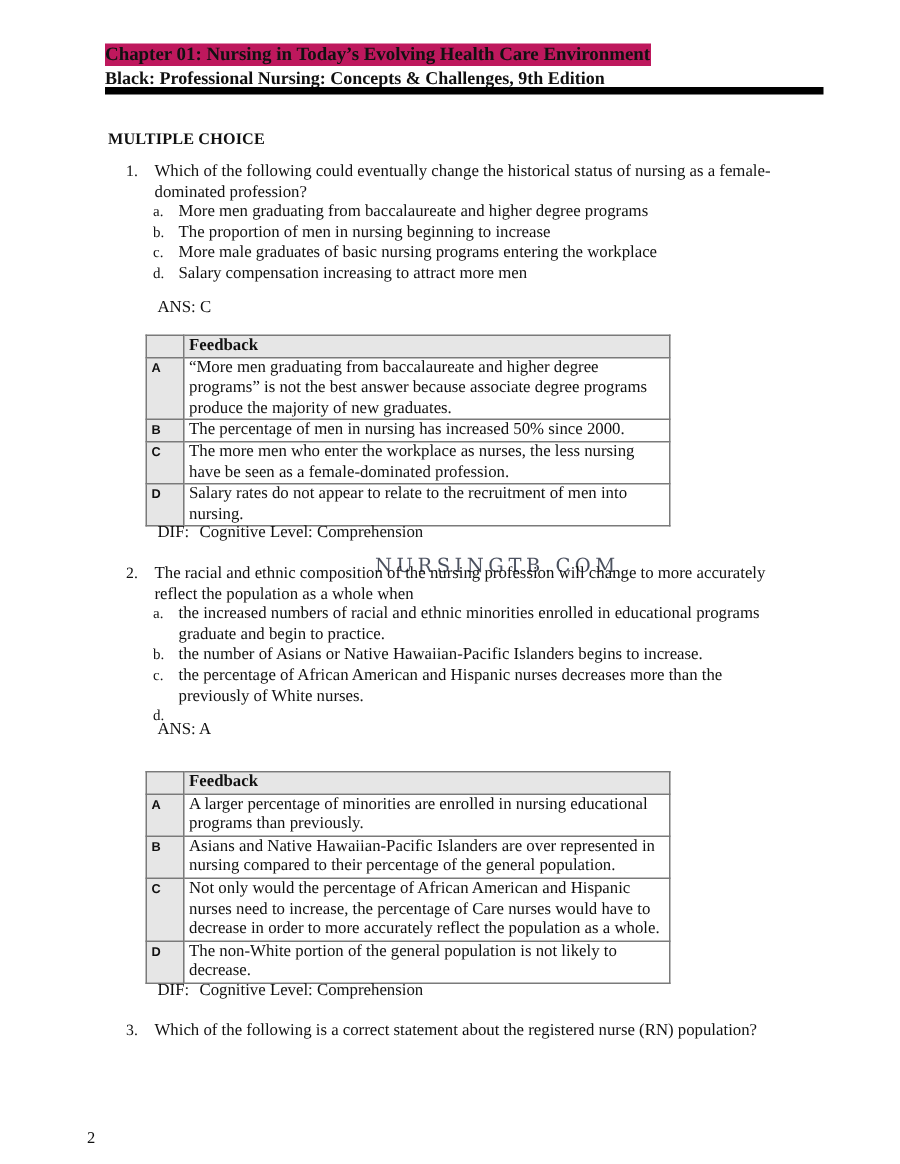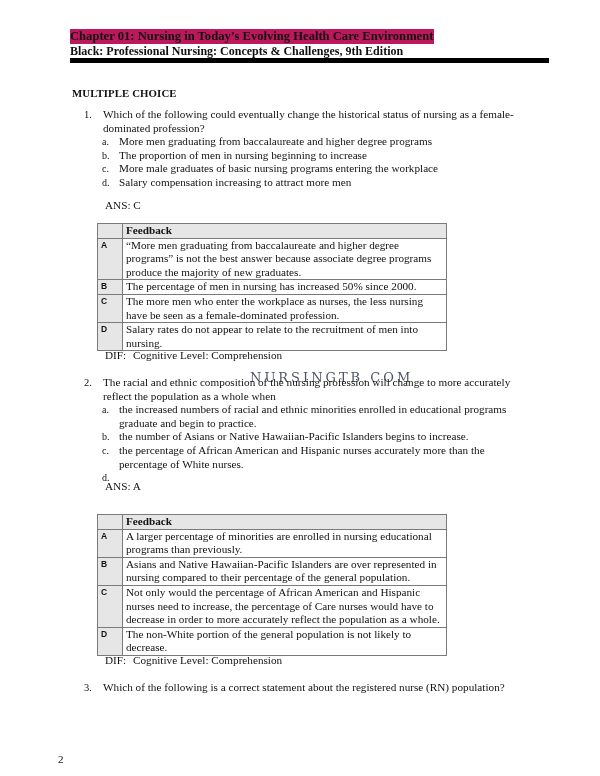--- a/index.html
+++ b/index.html
@@ -100,21 +100,21 @@
 </div>
 
 <div class="wm">NURSINGTB.COM</div>
 
 <div class="q" style="top:376px;">
   <span class="qnum">2.</span>
   <div class="qtext">The racial and ethnic composition of the nursing profession will change to more accurately reflect the population as a whole when</div>
   <div class="opts">
     <div class="opt"><span class="ol">a.</span><span>the increased numbers of racial and ethnic minorities enrolled in educational programs graduate and begin to practice.</span></div>
     <div class="opt"><span class="ol">b.</span><span>the number of Asians or Native Hawaiian-Pacific Islanders begins to increase.</span></div>
-    <div class="opt"><span class="ol">c.</span><span>the percentage of African American and Hispanic nurses accurately more than the percentage of White nurses.</span></div>
+    <div class="opt"><span class="ol">c.</span><span>the percentage of African American and Hispanic nurses decreases more than the previously of White nurses.</span></div>
     <div class="opt"><span class="ol">d.</span></div>
   </div>
   <div class="ans">ANS: A</div>
 </div>
 
 <table class="fb" style="top:514px;">
   <tbody>
       <tr class="head">
     <td class="lab"></td>
     <td>Feedback</td>

